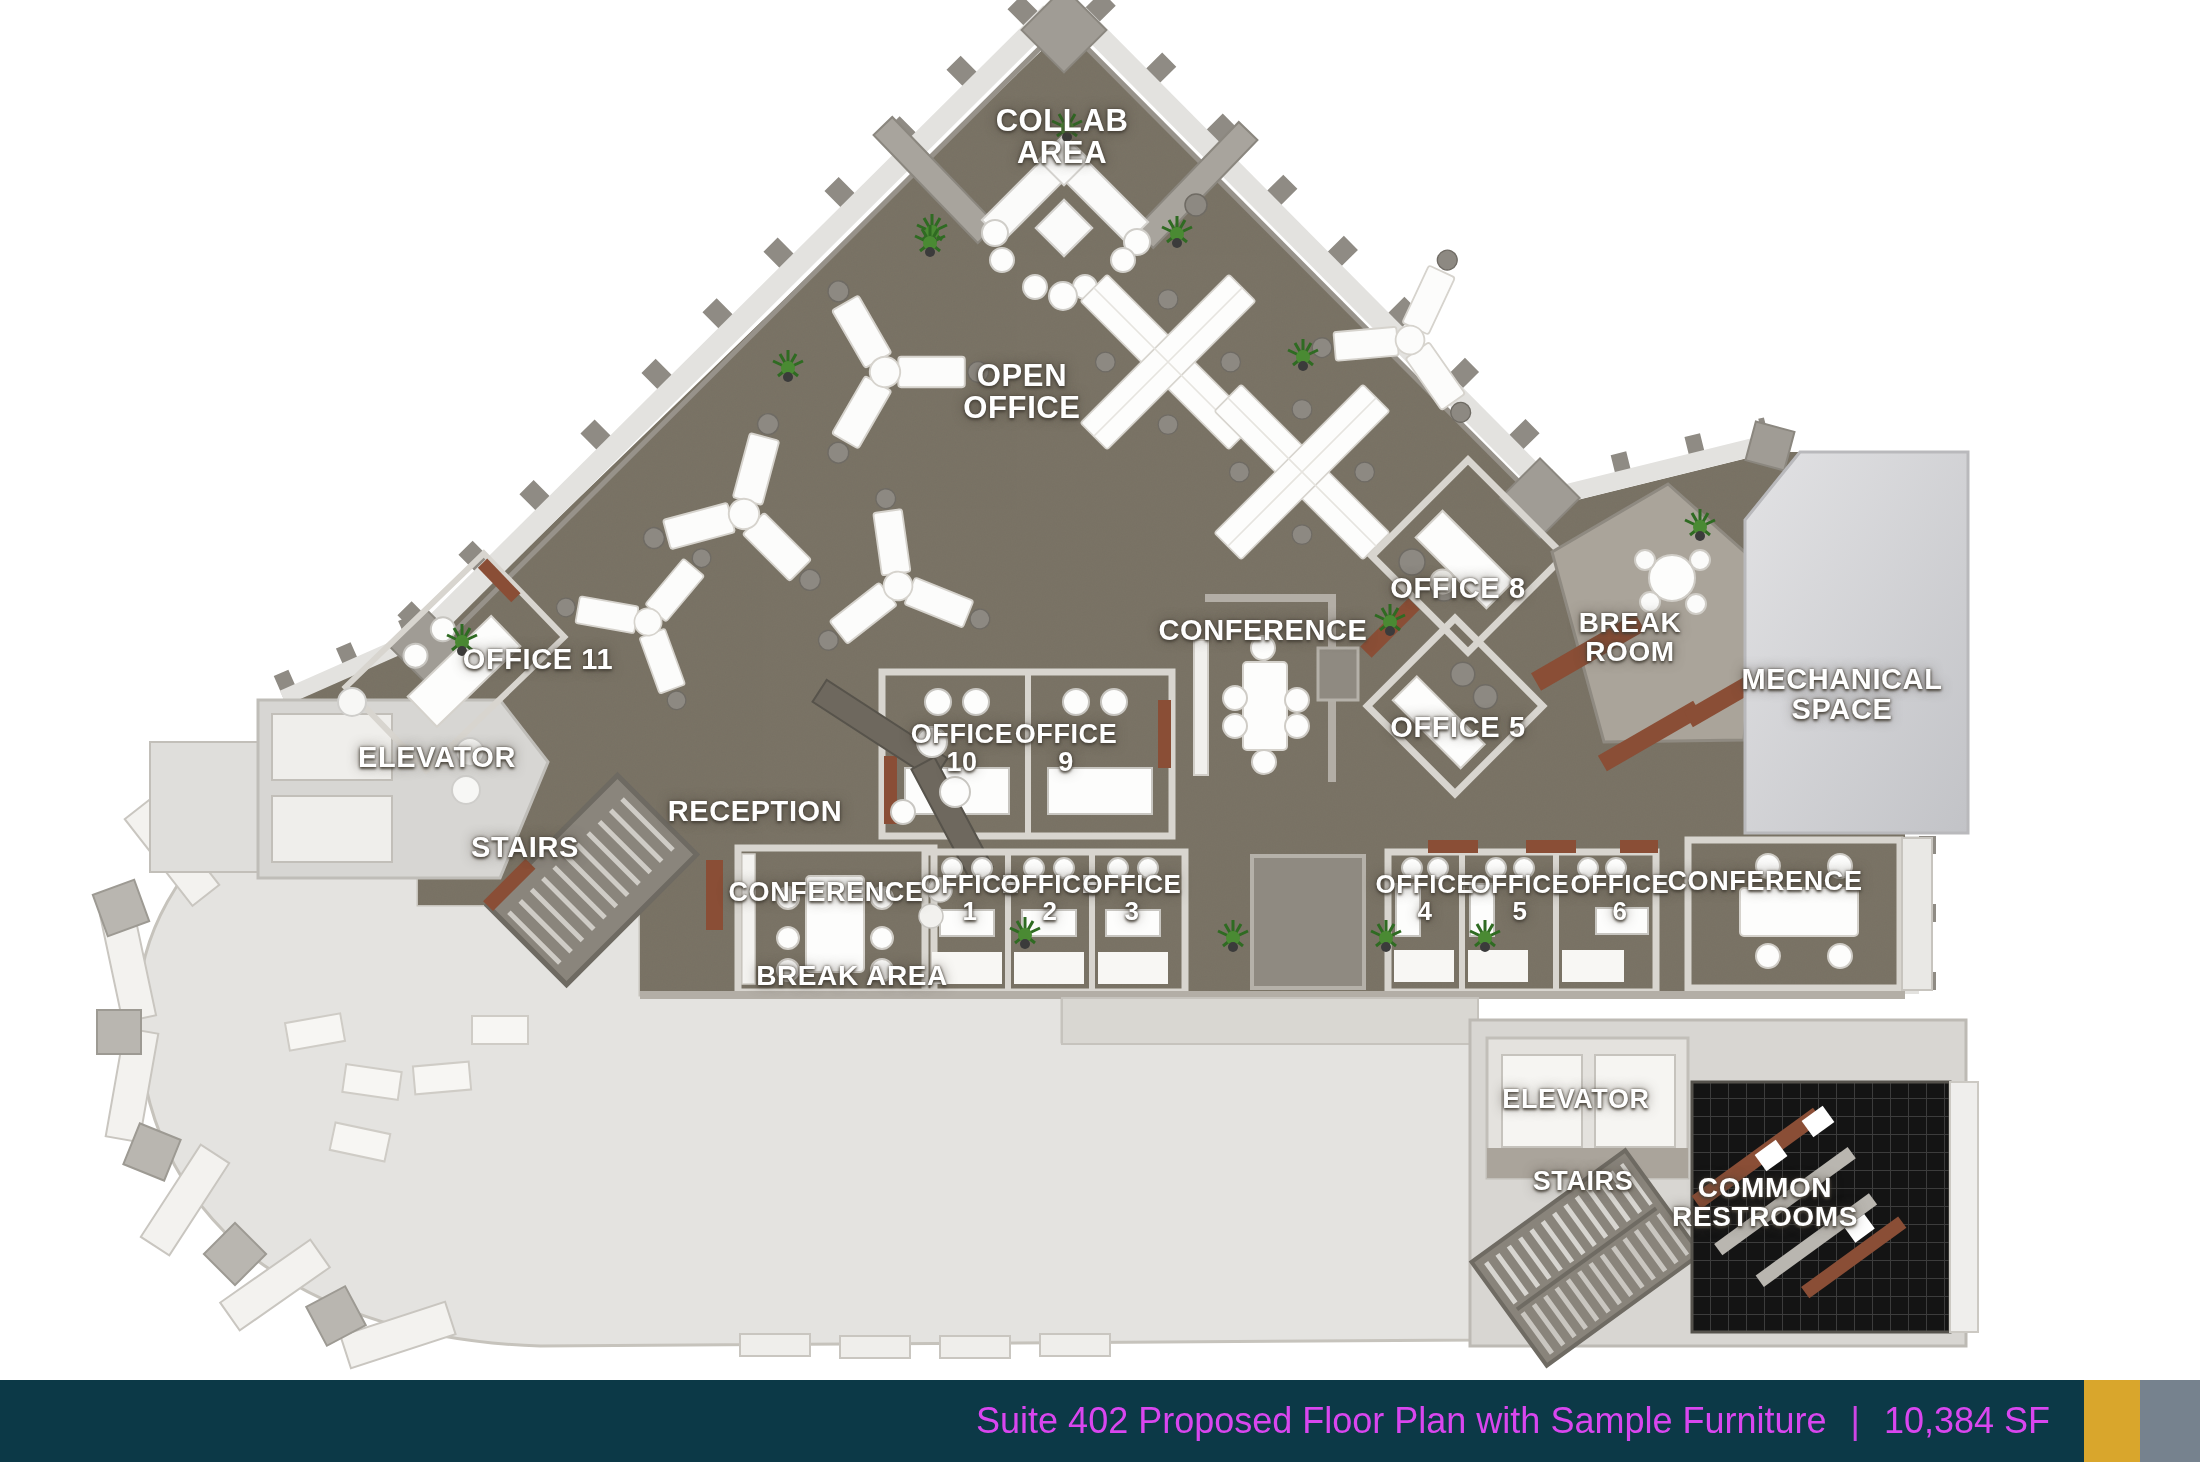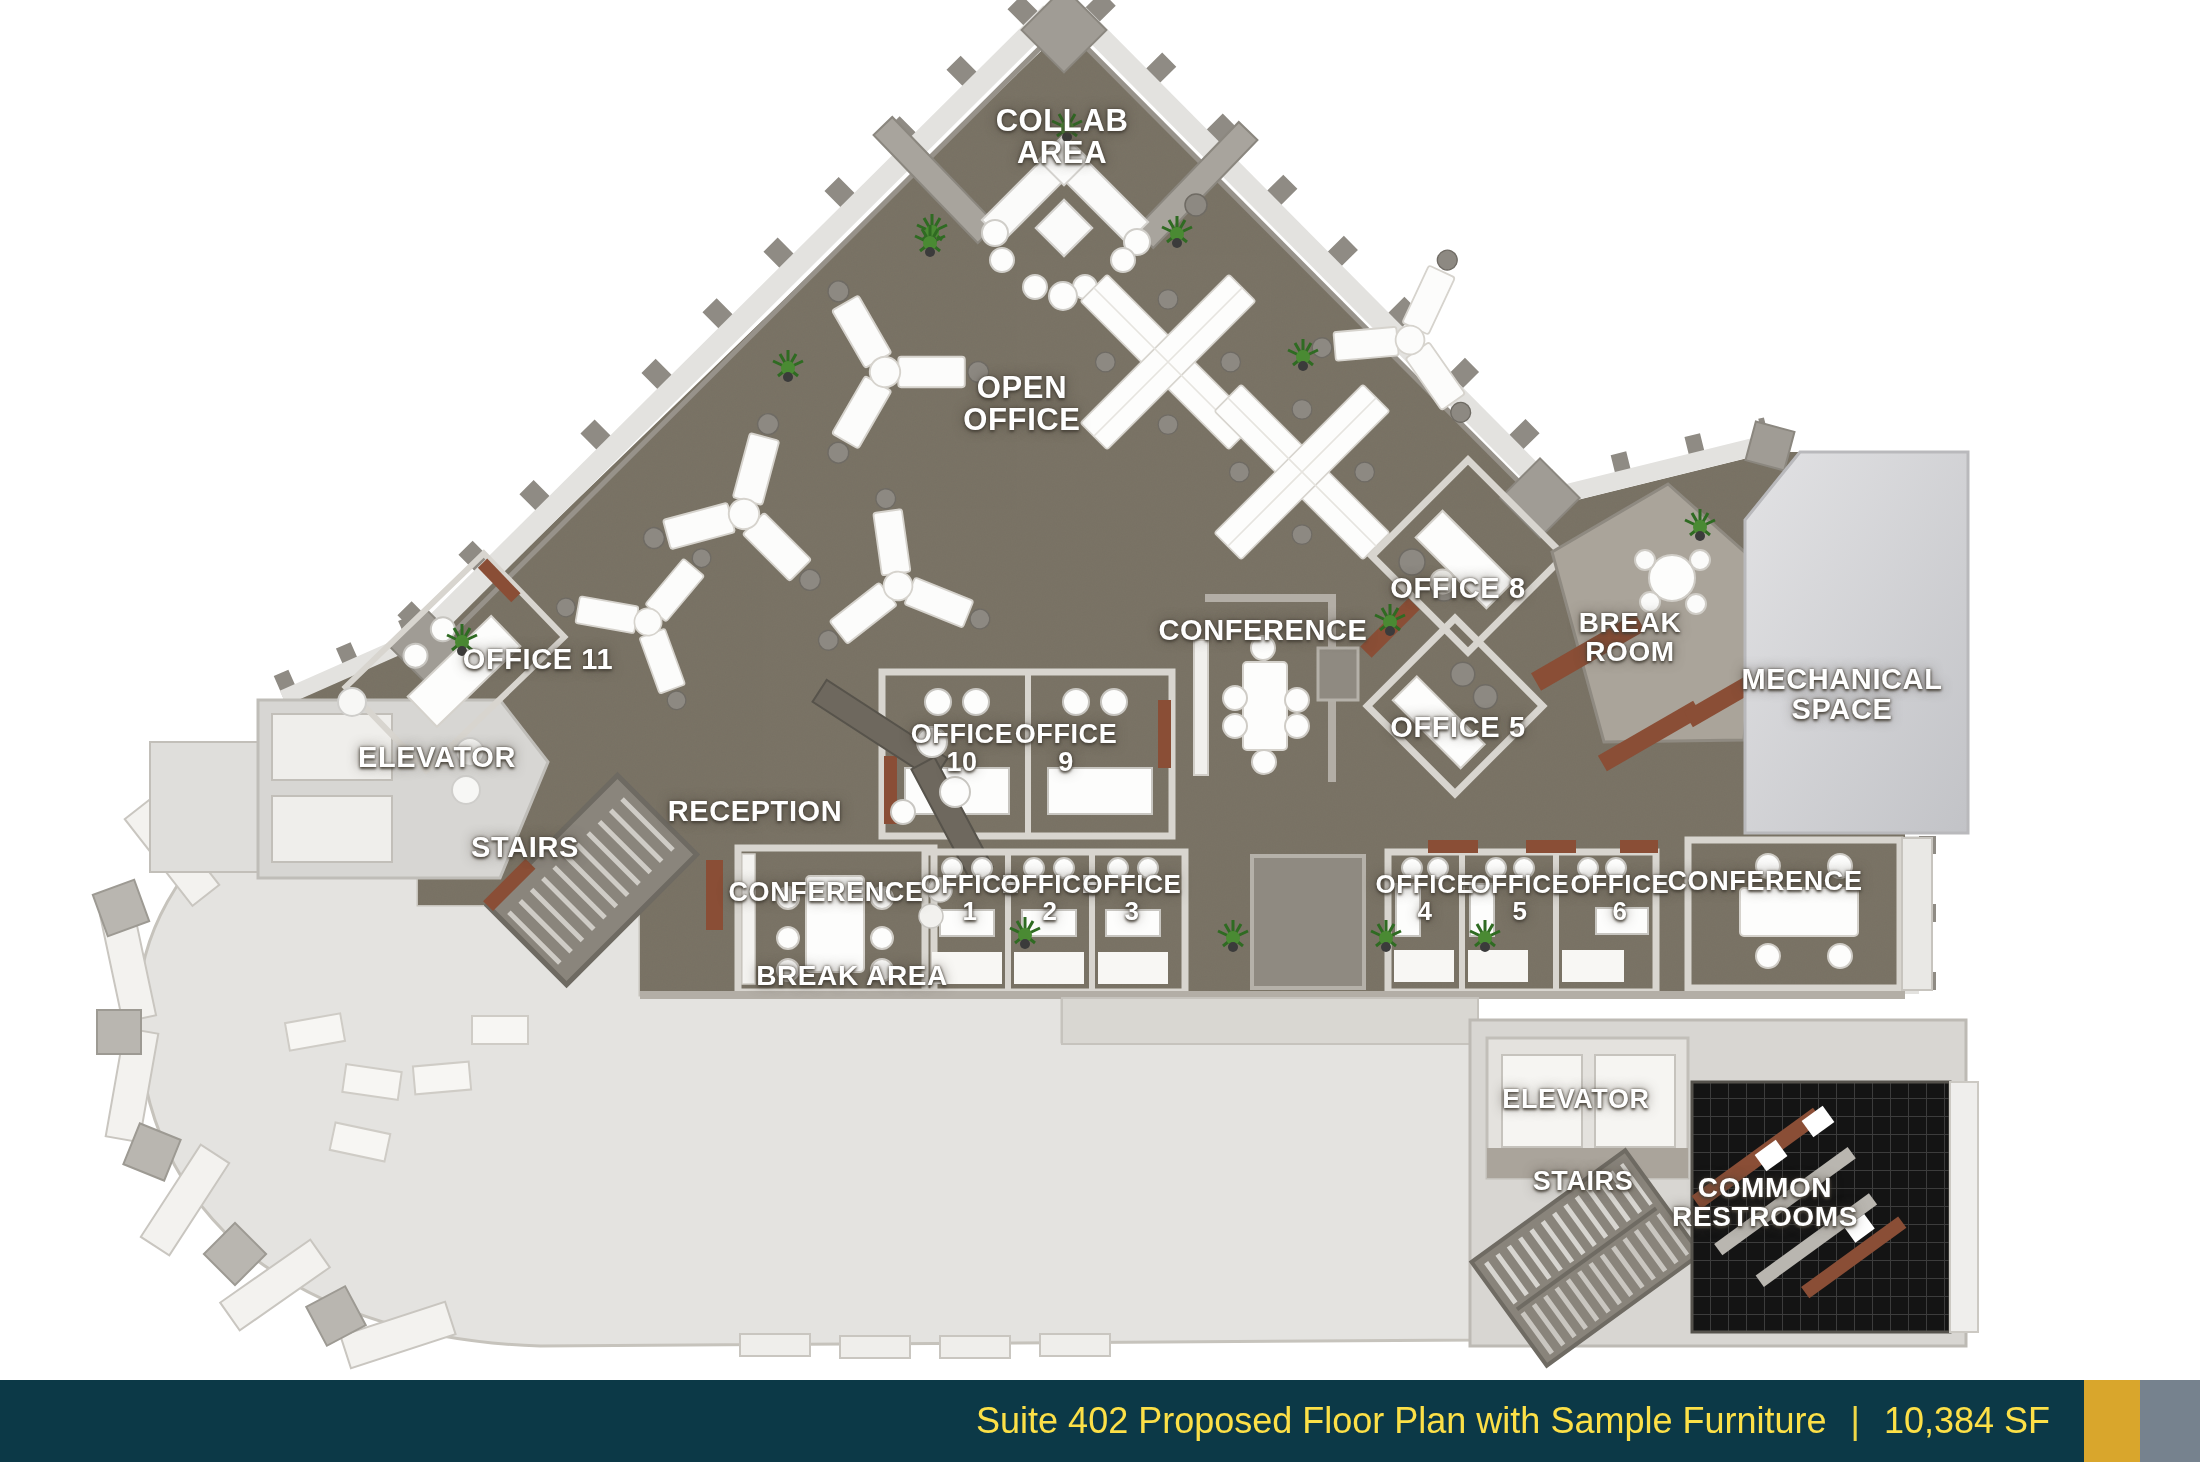--- a/index.html
+++ b/index.html
@@ -9,21 +9,21 @@
   
   .lbl{position:absolute;transform:translate(-50%,-50%);color:#ffffff;font-weight:700;
        text-align:center;line-height:1.04;letter-spacing:.6px;white-space:pre-line;
        text-shadow:0 2px 3px rgba(72,66,57,.95),0 0 12px rgba(72,66,57,.70),0 0 3px rgba(72,66,57,.9);
        pointer-events:none;}
   
   .footer{position:absolute;left:0;top:1380px;width:2200px;height:82px;background:#0c3947;}
   .footer .left-title{position:absolute;left:36px;top:0;height:82px;line-height:82px;
        color:#fff;font-size:36px;font-weight:400;}
   .footer .right-grp{position:absolute;right:150px;top:0;height:82px;line-height:82px;
-       color:#fde047;font-size:36px;font-weight:400;white-space:nowrap;}
+       color:#d946ef;font-size:36px;font-weight:400;white-space:nowrap;}
   .footer .sep{display:inline-block;margin:0 24px;opacity:.95;}
   .stripe-gold{position:absolute;left:2084px;top:1380px;width:56px;height:82px;background:#d9a62c;}
   .stripe-gray{position:absolute;left:2140px;top:1380px;width:60px;height:82px;background:#76828e;}
 </style>
 </head>
 <body>
 
 <div class="page">
 
   <svg class="plan-svg" width="2200" height="1466" viewBox="0 0 2200 1466">
@@ -408,21 +408,21 @@
       <use href="#plant" transform="translate(1233,938)"></use>
       <use href="#plant" transform="translate(1386,938)"></use>
       <use href="#plant" transform="translate(1025,935)"></use>
       <use href="#plant" transform="translate(1485,938)"></use>
       <use href="#plant" transform="translate(462,642)"></use>
     </g>
   </svg>
 
   <div class="lbl" style="left:1062px;top:137px;font-size:31px">COLLAB
 AREA</div>
-  <div class="lbl" style="left:1022px;top:404px;font-size:31px">OPEN
+  <div class="lbl" style="left:1022px;top:392px;font-size:31px">OPEN
 OFFICE</div>
   <div class="lbl" style="left:1458px;top:588px;font-size:29px">OFFICE 8</div>
   <div class="lbl" style="left:1263px;top:630px;font-size:29px">CONFERENCE</div>
   <div class="lbl" style="left:1630px;top:637px;font-size:28px">BREAK
 ROOM</div>
   <div class="lbl" style="left:1842px;top:694px;font-size:29px">MECHANICAL
 SPACE</div>
   <div class="lbl" style="left:538px;top:659px;font-size:29px">OFFICE 11</div>
   <div class="lbl" style="left:437px;top:757px;font-size:29px">ELEVATOR</div>
   <div class="lbl" style="left:962px;top:748px;font-size:27px">OFFICE

